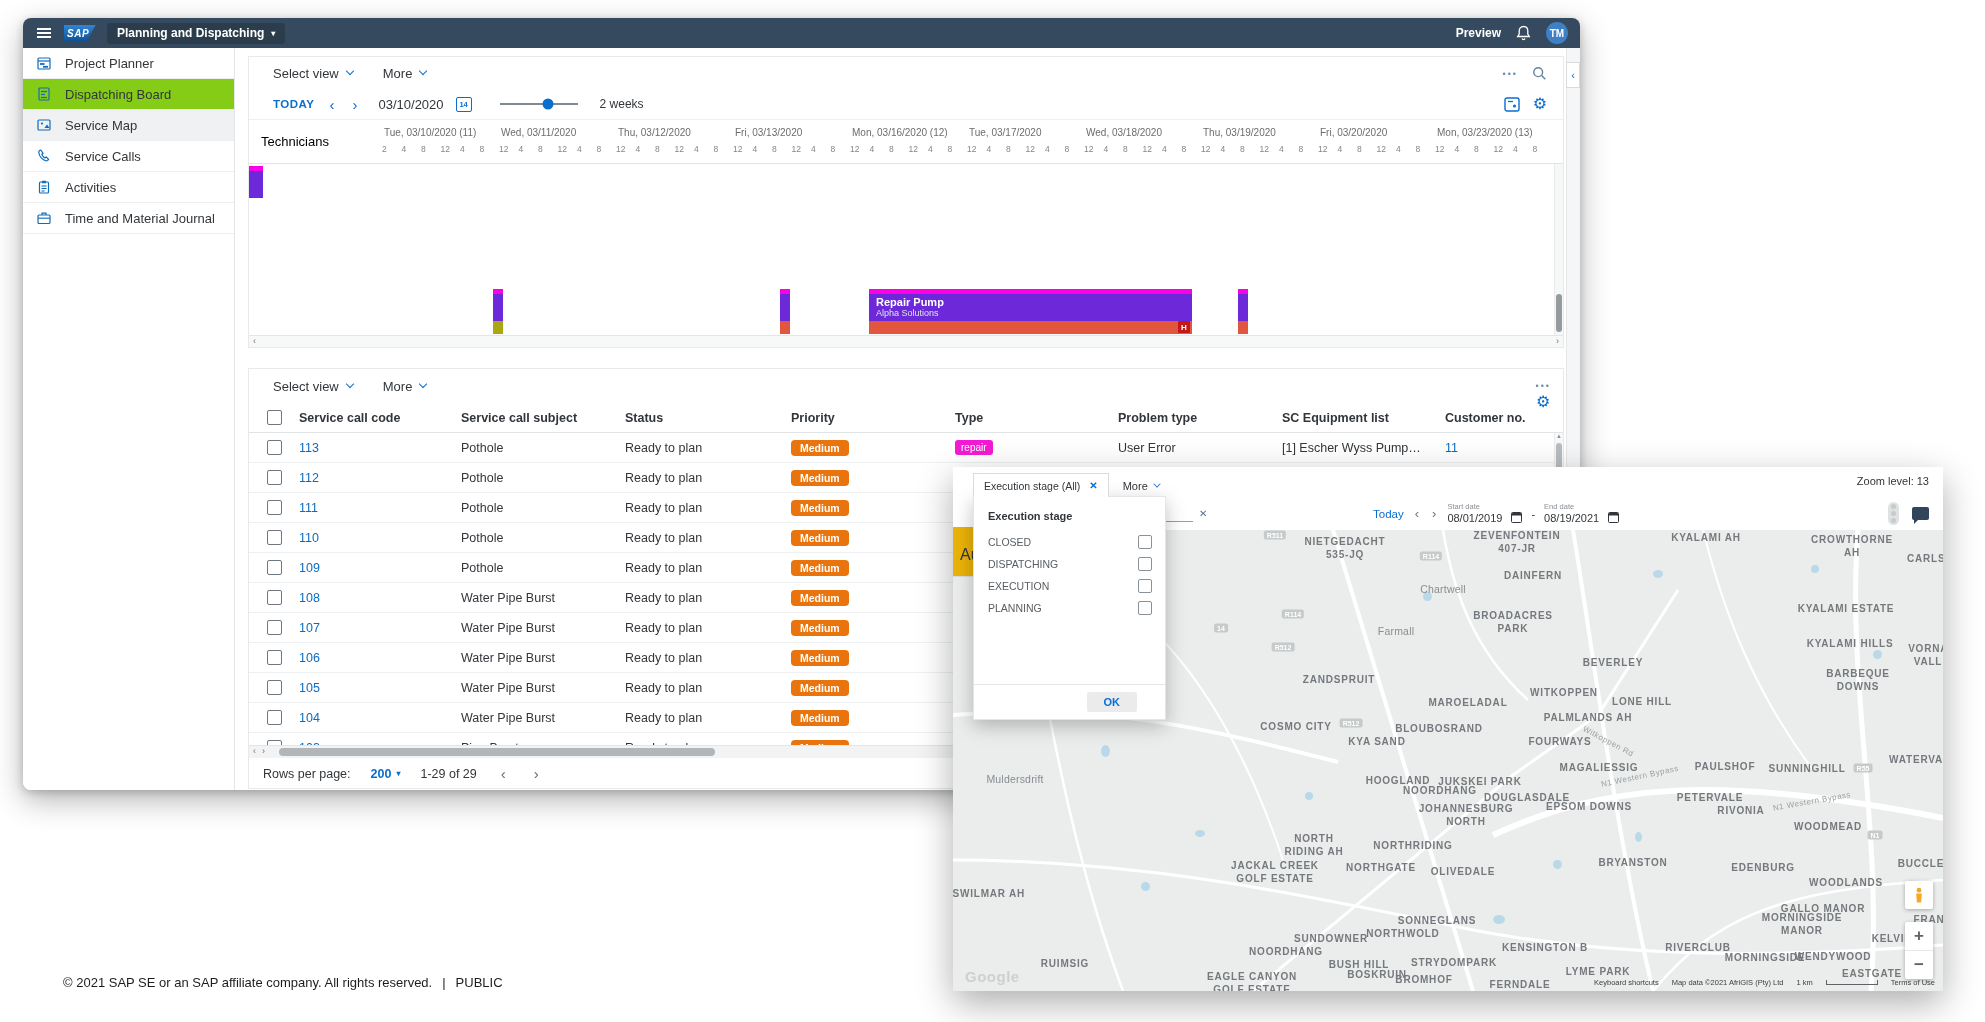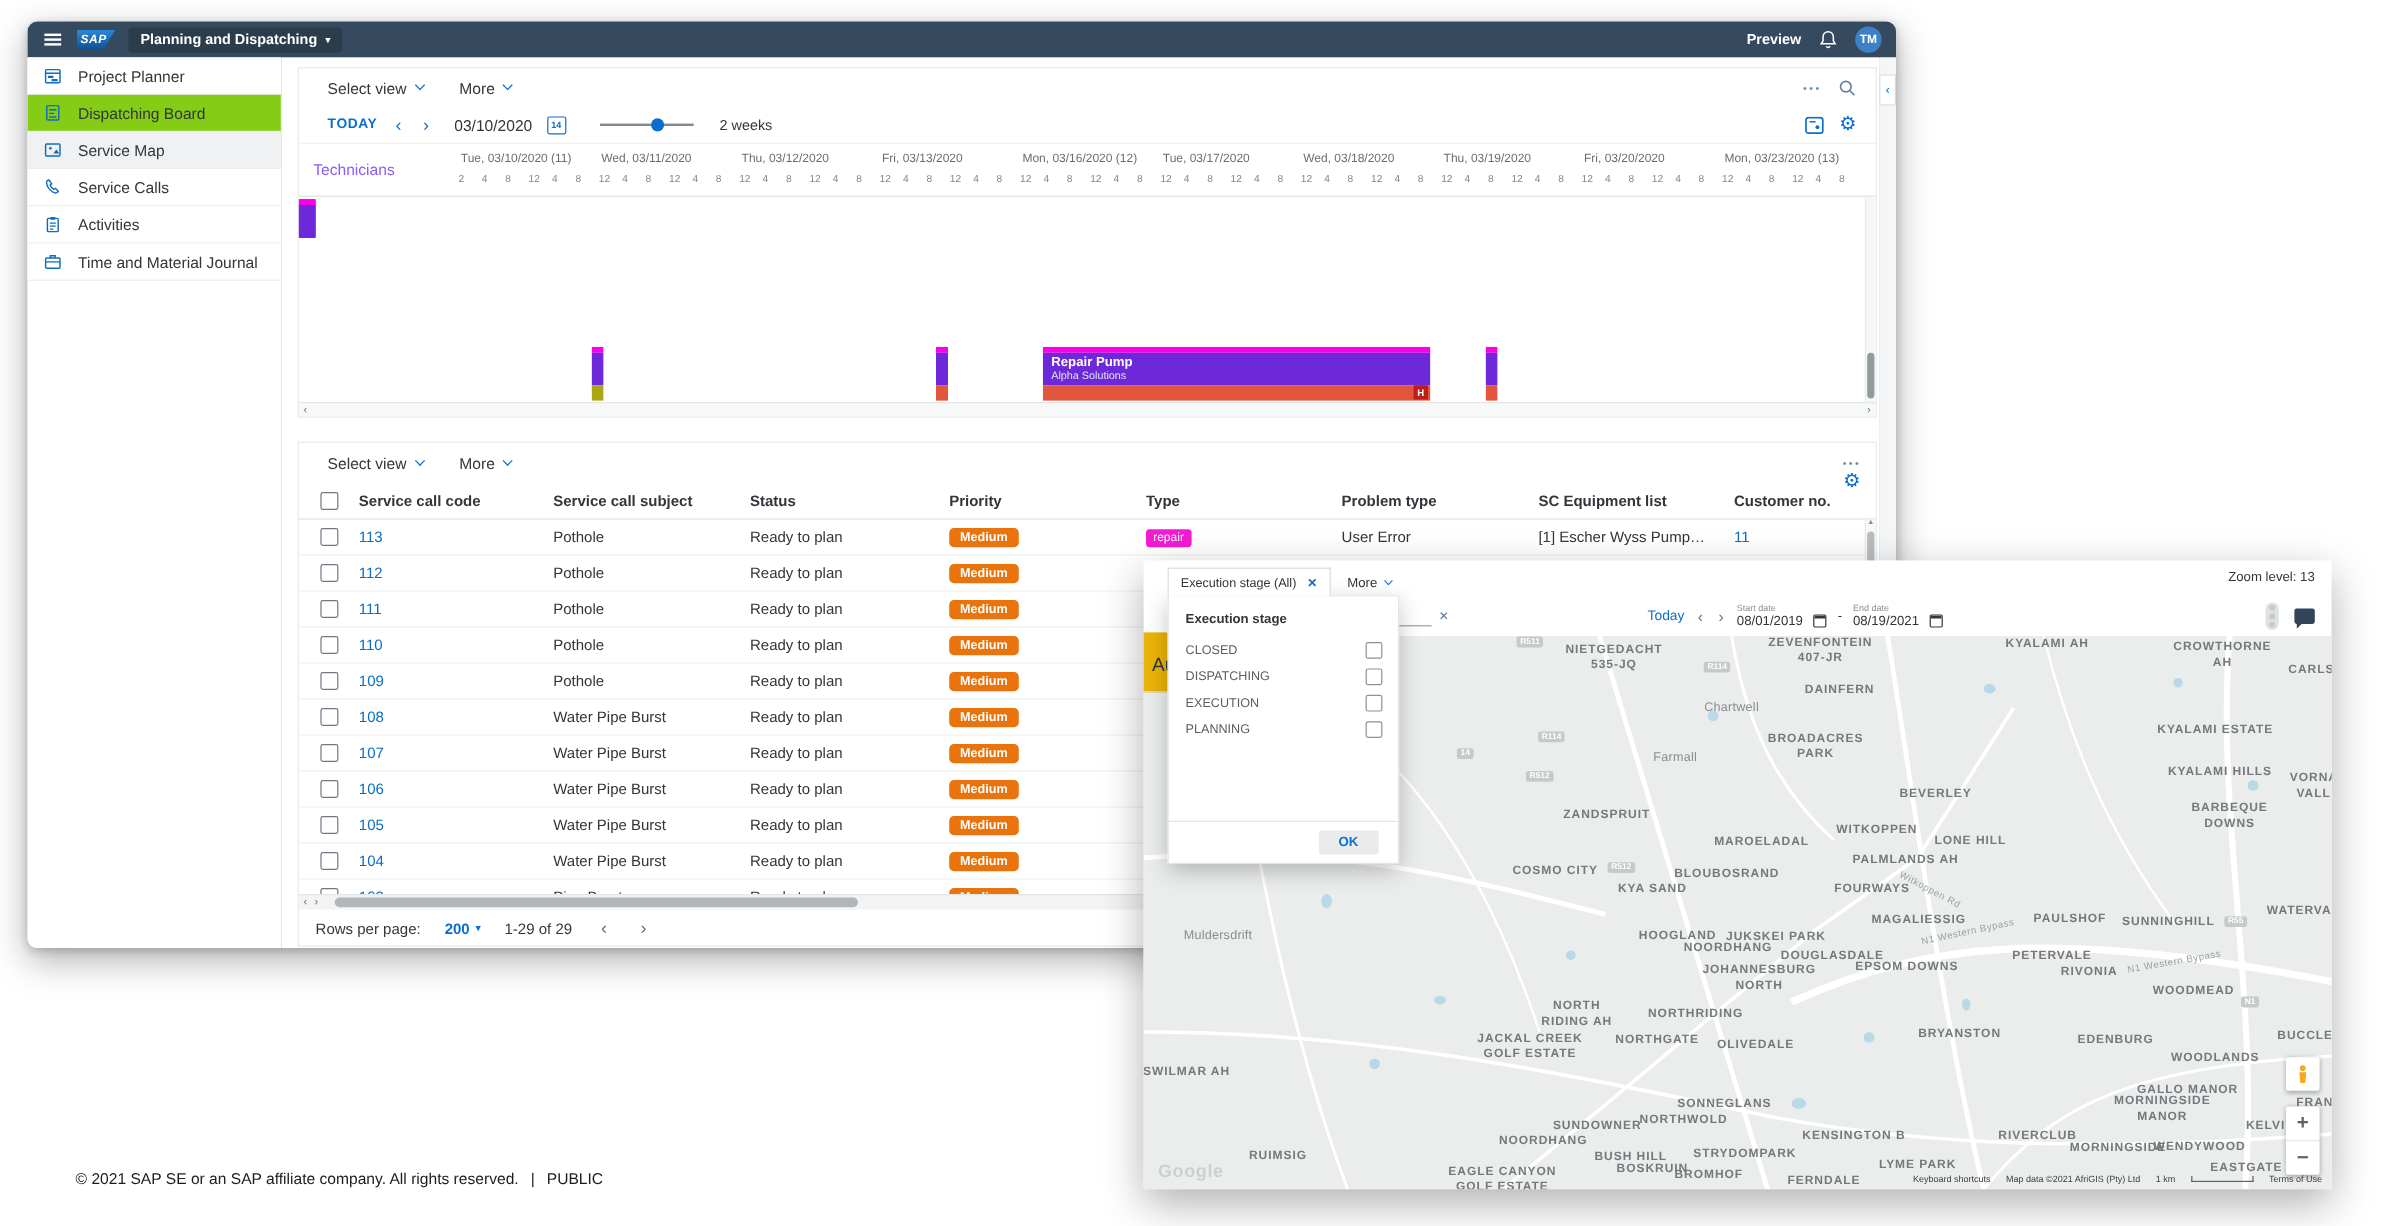--- a/index.html
+++ b/index.html
@@ -43,21 +43,21 @@
   .g-date { font-size:13px; margin-left:6px; }
   .cal-icon { width:16px; height:15px; border:1.5px solid #0a6ed1; border-radius:2px; color:#0a6ed1; font-size:7.5px; font-weight:bold; display:flex; align-items:center; justify-content:center; cursor:pointer; }
   .sl-track { width:78px; height:2px; background:#7f8a91; position:relative; margin:0 10px 0 16px; cursor:pointer; }
   .sl-dot { position:absolute; left:62%; top:50%; transform:translate(-50%,-50%); width:11px; height:11px; border-radius:50%; background:#0a6ed1; }
   .g-nav-right { position:absolute; right:16px; top:7px; display:flex; align-items:center; gap:13px; }
   .legend-icon { cursor:pointer; display:flex; }
   .gear { color:#0a6ed1; font-size:16px; line-height:1; cursor:pointer; }
   .search-icon { cursor:pointer; display:flex; }
 
   .g-header { height:44px; display:flex; border-top:1px solid #eef0f1; }
-  .g-tech-col { width:133px; flex:none; padding-left:12px; font-size:13px; color:#8b5cf6; display:flex; align-items:center; }
+  .g-tech-col { width:133px; flex:none; padding-left:12px; font-size:13px; color:#000000; display:flex; align-items:center; }
   .g-days { flex:1; display:flex; overflow:hidden; }
   .day-col { width:117px; flex:none; }
   .day-label { font-size:10px; color:#6a6d70; white-space:nowrap; padding:7px 0 0 2px; }
   .ticks { display:flex; padding-top:6px; }
   .tick { flex:1; font-size:8.5px; color:#80878c; }
 
   .g-rows { position:relative; height:172px; overflow:hidden; border-top:1px solid #dfe3e4; }
   .bars-layer { position:absolute; left:133px; top:123px; right:10px; height:47px; }
   .bar { position:absolute; top:2px; height:45px; display:flex; flex-direction:column; overflow:hidden; cursor:pointer; }
   .b-top { height:5px; background:#fa00e6; flex:none; }
@@ -142,21 +142,21 @@
   .m-attrib { position:absolute; right:8px; bottom:4px; display:flex; align-items:center; gap:13px; font-size:7.5px; color:#3c4043;margin-top:42px; }
   .scalebar { width:52px; height:5px; border:1px solid #5f6368; border-top:none; }
   .m-attrib span { cursor:pointer; }
 
   .au-card { position:absolute; left:0; top:60px; width:23px; height:50px; background:#eab308; border-bottom:1px solid #d9dcde; font-size:16px; padding:19px 0 0 7px; z-index:3; overflow:hidden; }
 
   .m-popup { position:absolute; left:20px; top:29px; width:193px; height:224px; background:#fff; border:1px solid #e3e5e6; box-shadow:0 6px 18px rgba(0,0,0,.25); z-index:5; display:flex; flex-direction:column; }
   .p-title { font-size:11px; font-weight:bold; padding:13px 14px 9px; }
   .p-item { display:flex; justify-content:space-between; align-items:center; padding:4px 13px 4px 14px; font-size:10.5px; color:#595e63; cursor:pointer; }
   .p-check { width:14px; height:14px; border:1px solid #8a9299; border-radius:2px; background:#fff; cursor:pointer; flex:none; }
-  .p-footer { margin-top:auto; border-top:1px solid #e3e5e6; padding:7px 16px; display:flex; justify-content:flex-end; }
+  .p-footer { margin-top:auto; border-top:1px solid #e3e5e6; padding:7px 28px; display:flex; justify-content:flex-end; }
   .p-ok { background:#ebebeb; color:#0a6ed1; font-size:11px; font-weight:bold; padding:4px 17px; border-radius:2px; cursor:pointer; }
 
   .copyright { position:absolute; left:63px; top:975px; font-size:13px; color:#1d1d1d; display:flex; gap:10px; z-index:0; }
 </style>
 </head>
 <body>
 
 <div class="app-window">
   <div class="shell-bar">
     <div class="burger"></div>

